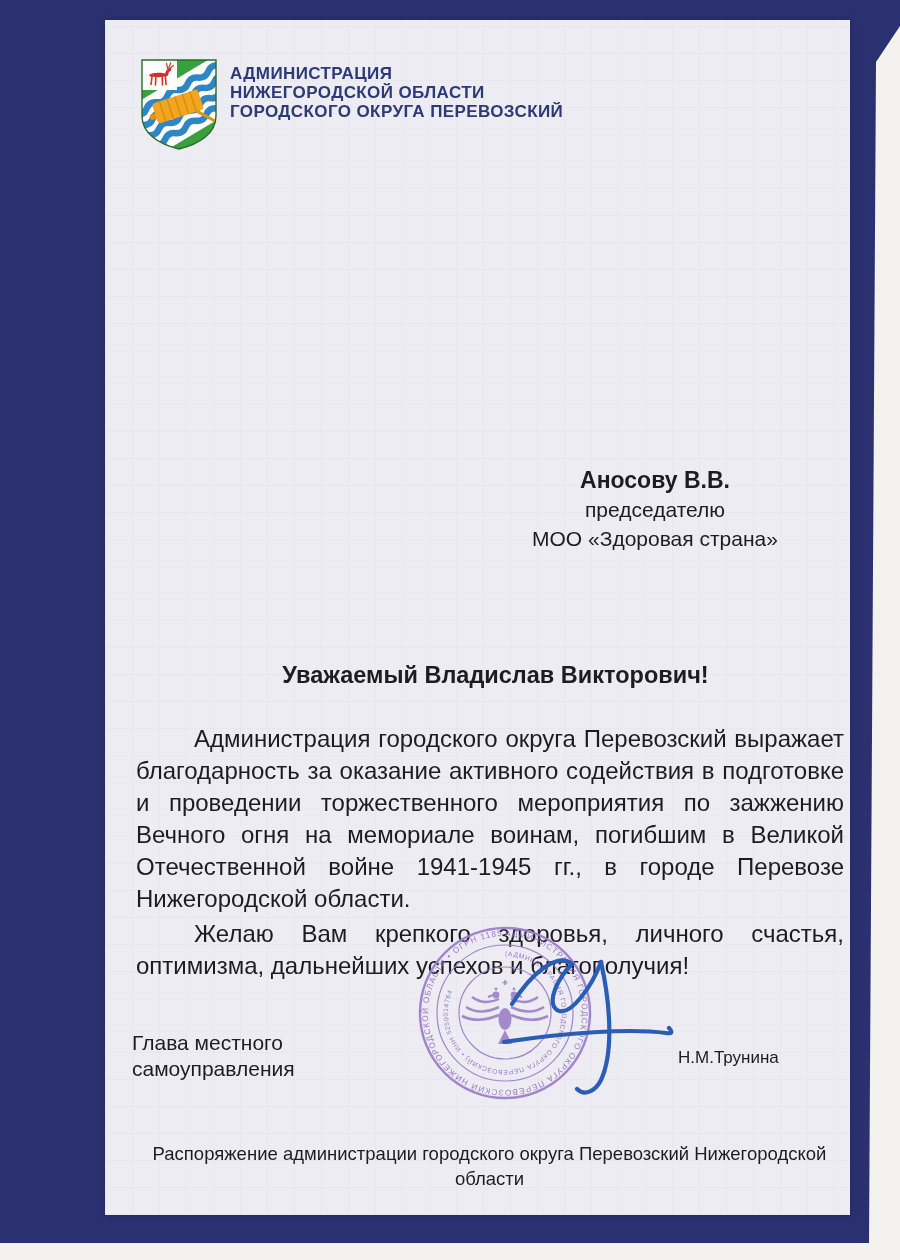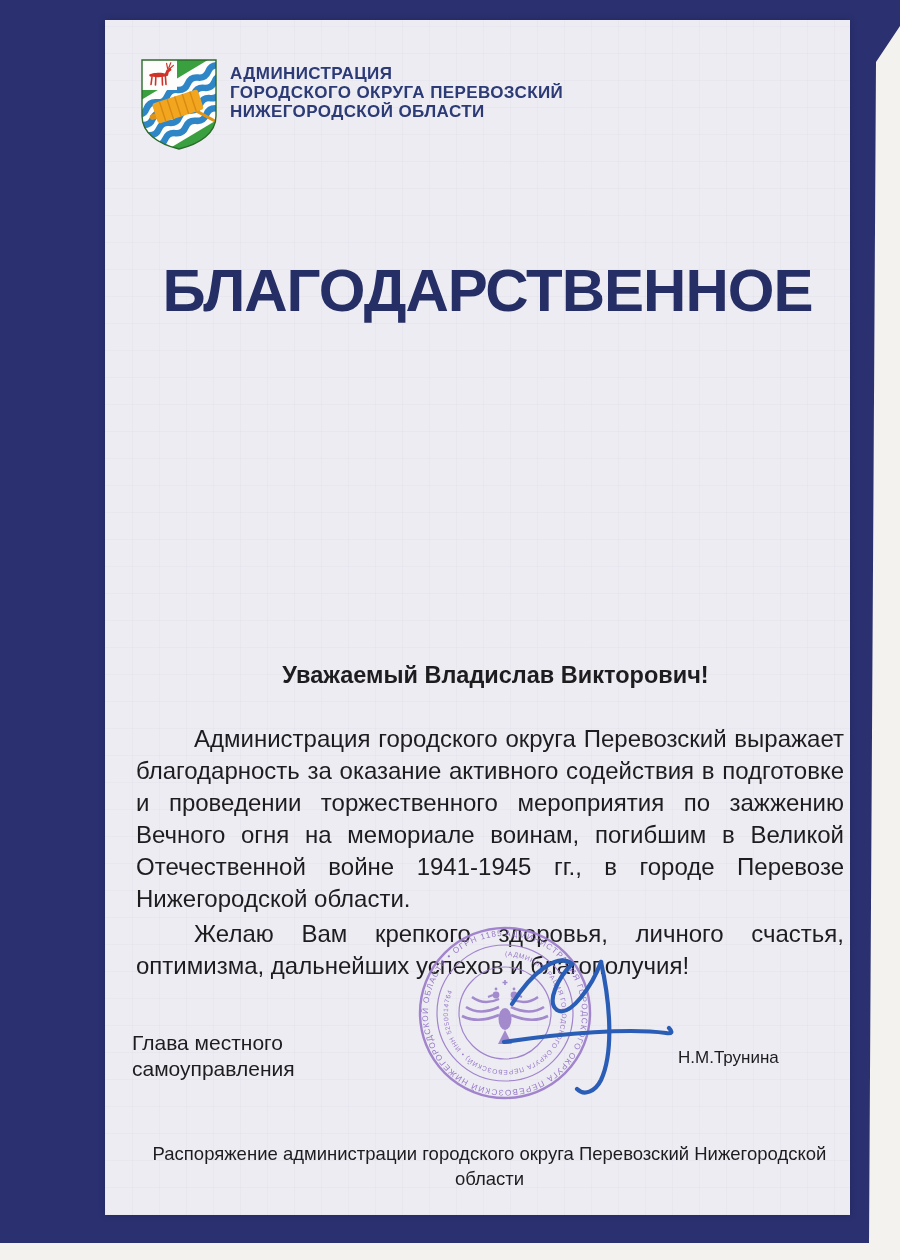--- a/index.html
+++ b/index.html
@@ -110,28 +110,32 @@
       <g>
         <path d="M11,19 C13,16.5 24,16 27,17.5 L28.6,13.8 L32.5,12 L33.6,14 L30.8,16.2 L30,19.5 C27,21.5 15,21.5 12,20.5 Z" fill="#cf3228"></path>
         <path d="M13,28.5 L14,21 M17.5,29 L17.8,21.5 M24.5,29 L24.2,21.5 M28,28.5 L27.4,20.5" stroke="#cf3228" stroke-width="1.6" stroke-linecap="round" fill="none"></path>
         <path d="M29.6,12.6 L28.6,7.4 M30.6,12.2 L32.8,6.8 M31.4,13 L35.4,9.4" stroke="#cf3228" stroke-width="1.2" stroke-linecap="round" fill="none"></path>
       </g>
       <path d="M4,4 H78 V60 C78,77 62,88 41,93 C20,88 4,77 4,60 Z" fill="none" stroke="#2c6b2c" stroke-width="1.4"></path>
     </svg>
 
     <div class="org">
       <div>АДМИНИСТРАЦИЯ</div>
+      <div>НИЖЕГОРОДСКОЙ ОБЛАСТИ</div>
       <div>ГОРОДСКОГО ОКРУГА ПЕРЕВОЗСКИЙ</div>
-      <div>НИЖЕГОРОДСКОЙ ОБЛАСТИ</div>
     </div>
 
     <h1 class="doc-title">
-      <span>БЛАГОДАРСТВЕННОЕ</span>
     </h1>
 
+    <div class="addressee">
+      <div class="name">Аносову В.В.</div>
+      <div>председателю</div>
+      <div>МОО «Здоровая страна»</div>
+    </div>
 
     <div class="salutation">Уважаемый Владислав Викторович!</div>
 
     <div class="body-text">
       <p>Администрация городского округа Перевозский выражает благодарность за оказание активного содействия в подготовке и проведении торжественного мероприятия по зажжению Вечного огня на мемориале воинам, погибшим в Великой Отечественной войне 1941-1945 гг., в городе Перевозе Нижегородской области.</p>
       <p>Желаю Вам крепкого здоровья, личного счастья, оптимизма, дальнейших успехов и благополучия!</p>
     </div>
 
     <svg class="stamp" viewBox="0 0 180 180" aria-hidden="true">
       <defs>

